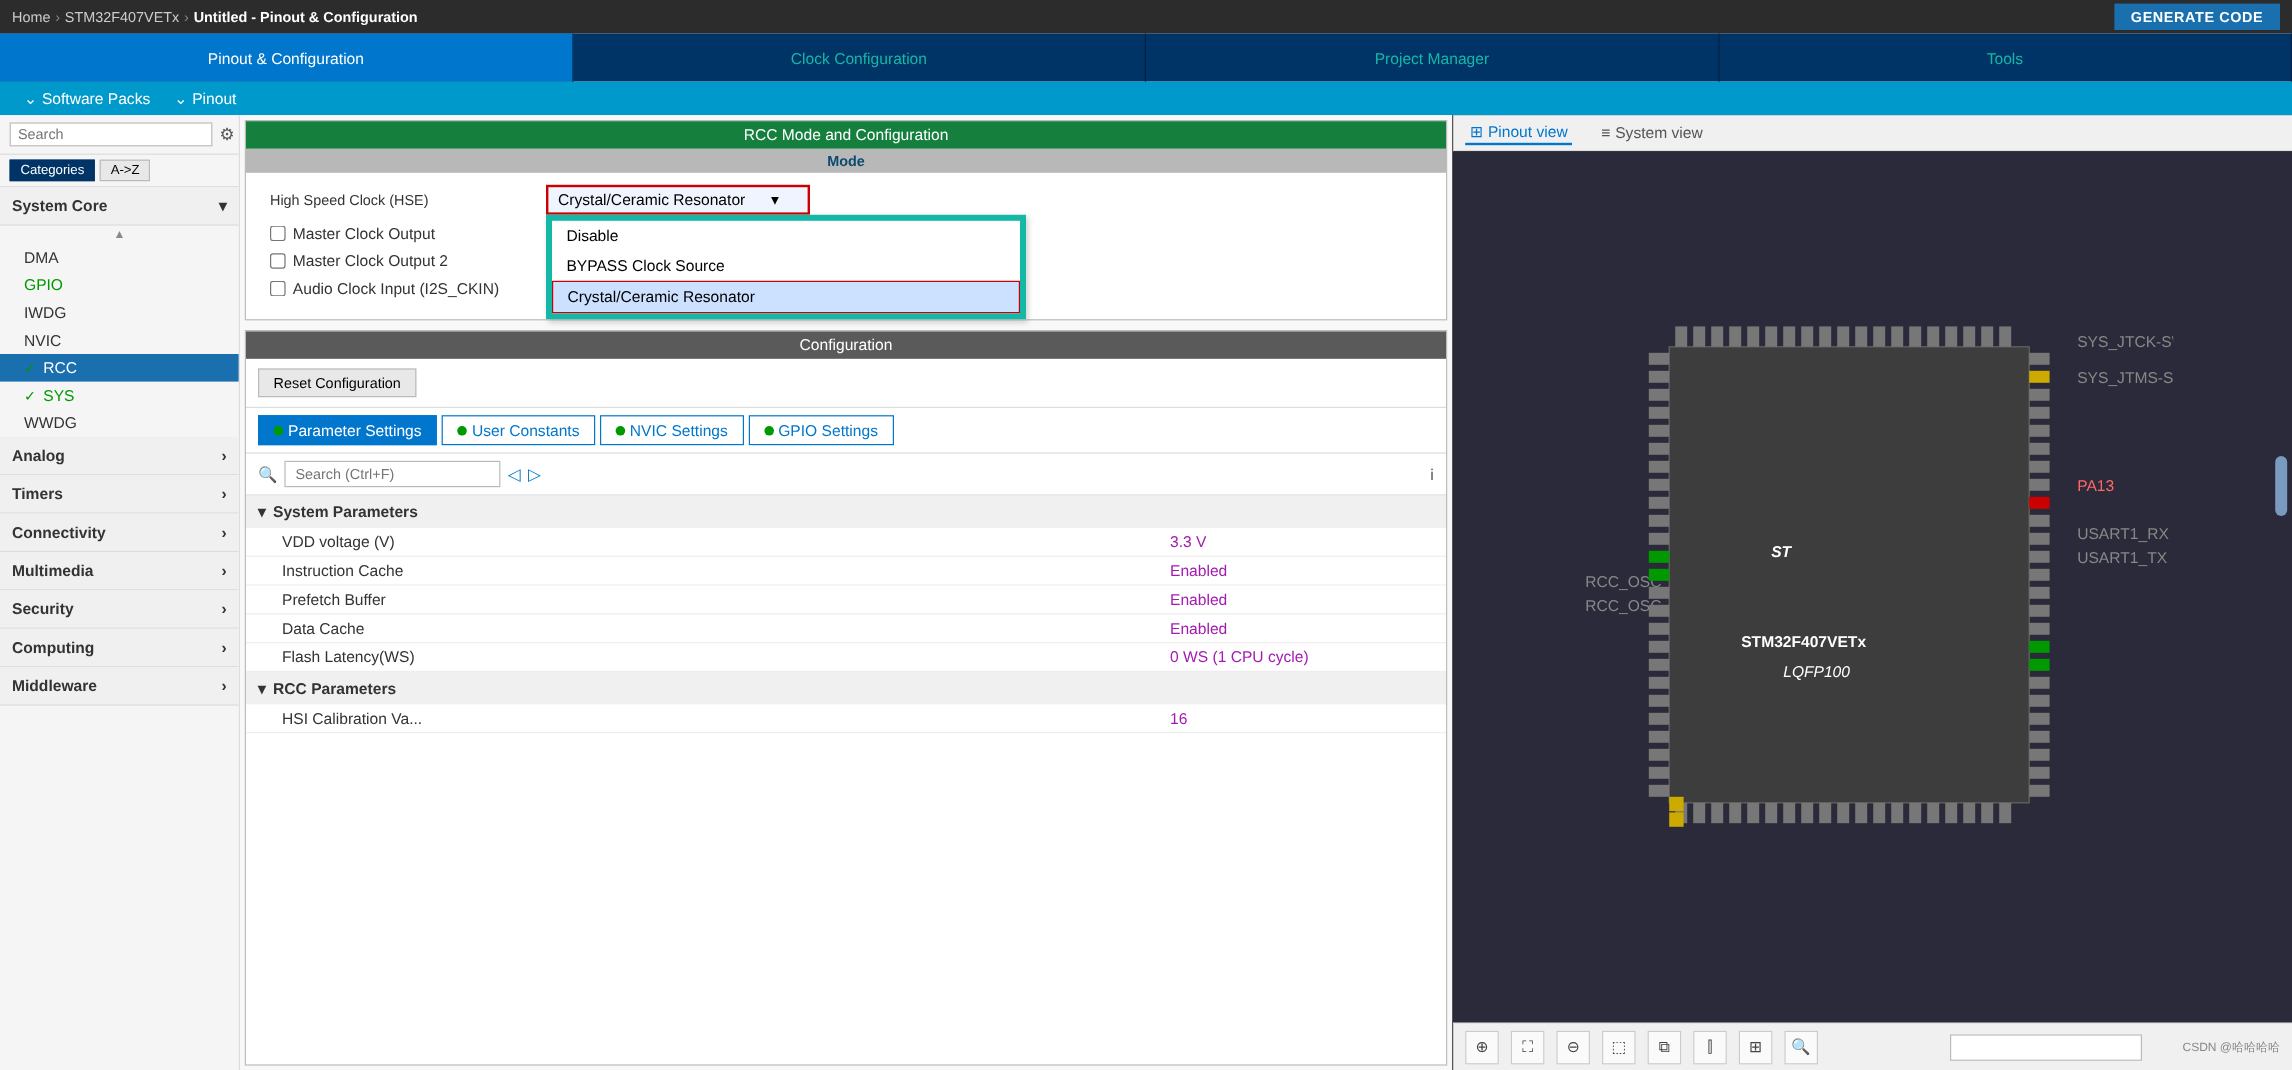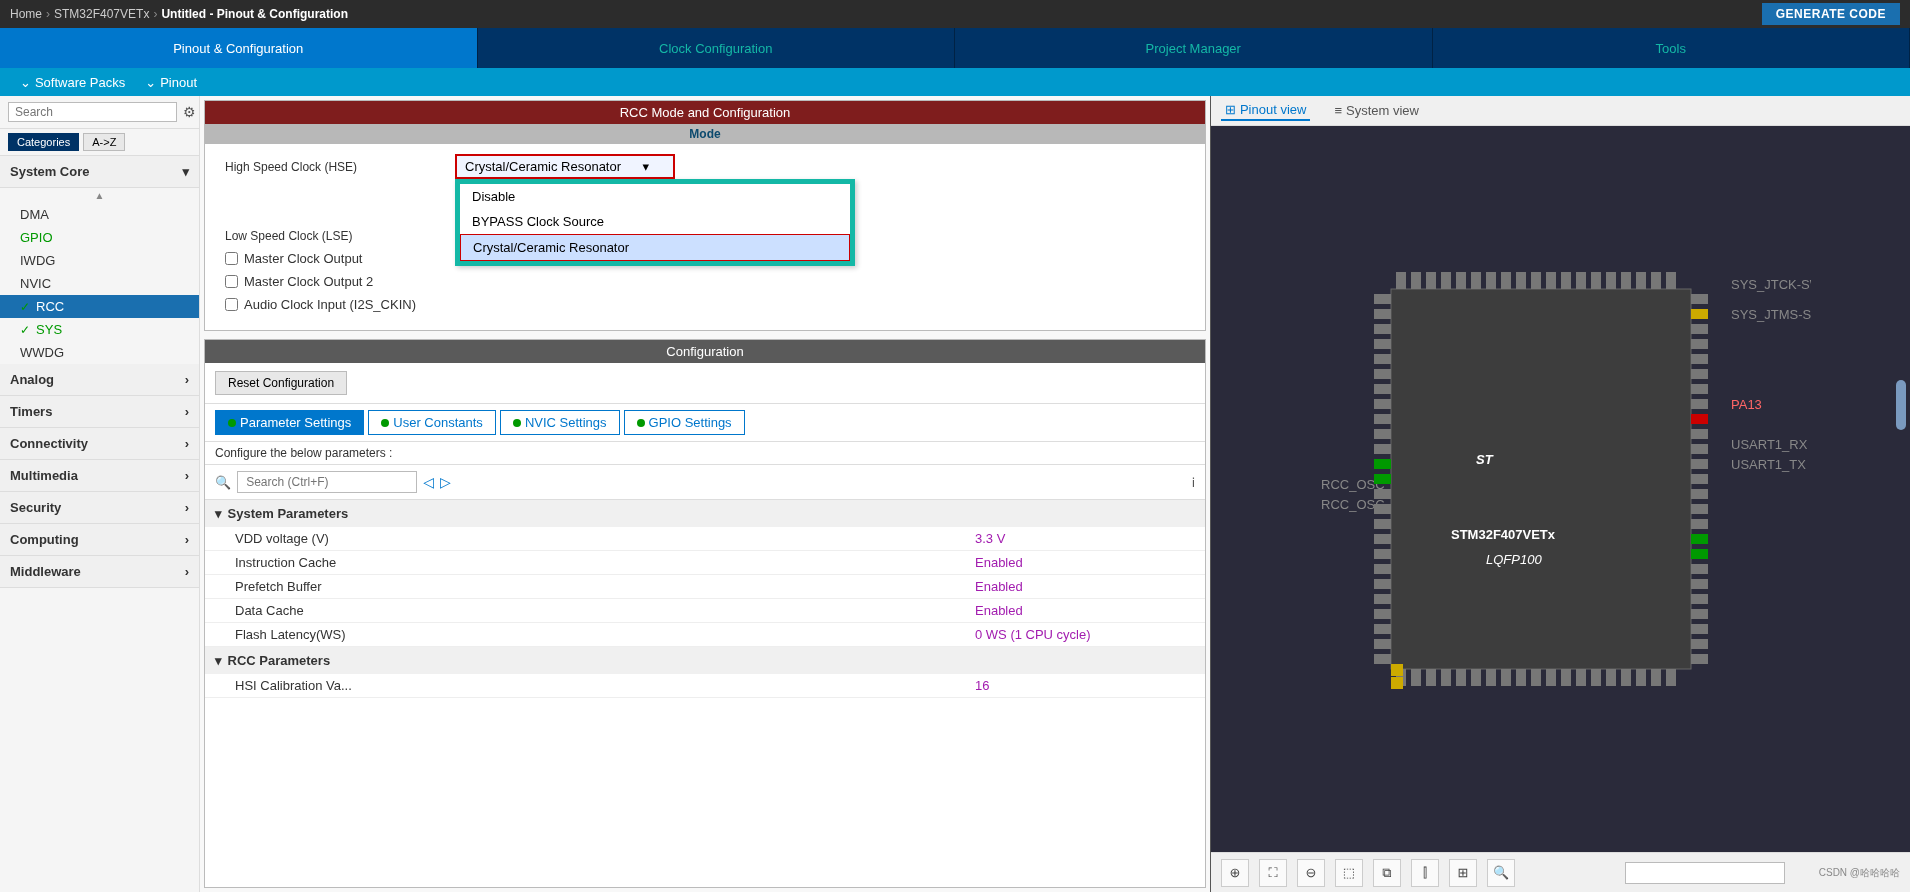--- a/index.html
+++ b/index.html
@@ -145,21 +145,21 @@
 
     
     .content-area {
       flex: 1;
       background: #f8f8f8;
       overflow: hidden;
       display: flex;
       flex-direction: column;
     }
     .panel-title-bar {
-      background: #7f1d1d;
+      background: #15803d;
       color: white;
       text-align: center;
       padding: 4px;
       font-size: 13px;
     }
     .mode-bar {
       background: #b8b8b8;
       color: #0c4a6e;
       text-align: center;
       padding: 3px;
@@ -463,23 +463,20 @@
               <div style="padding:5px 12px; cursor:pointer; font-size:12px;">
                 <span>BYPASS Clock Source</span>
               </div>
               <div style="padding:5px 12px; cursor:pointer; font-size:12px; background:#cce0ff; border:1px solid #cc0000;">
                 <span>Crystal/Ceramic Resonator</span>
               </div>
             </div>
           </div>
         </div>
 
-        <div class="mode-row" style="margin-top:50px;">
-          <div class="mode-label">Low Speed Clock (LSE)</div>
-        </div>
 
         <div class="mode-row">
           <label class="checkbox-label">
             <input type="checkbox" style="">
             <span>Master Clock Output</span>
           </label>
         </div>
         <div class="mode-row">
           <label class="checkbox-label">
             <input type="checkbox" style="">
@@ -511,21 +508,20 @@
         </div>
         <div class="config-tab">
           <span class="dot"></span>
           <span>NVIC Settings</span>
         </div>
         <div class="config-tab">
           <span class="dot"></span>
           <span>GPIO Settings</span>
         </div>
       </div>
-      <div style="padding:4px 10px; font-size:12px; color:#333; border-bottom:1px solid #ddd;">Configure the below parameters :</div>
       <div class="config-search">
         <span>🔍</span>
         <input type="text" class="config-search" style="border: 1px solid rgb(187, 187, 187); padding: 3px 8px; font-size: 12px; width: 180px;" placeholder="Search (Ctrl+F)">
         <span style="color:#0077cc; cursor:pointer; font-size:14px;">◁</span>
         <span style="color:#0077cc; cursor:pointer; font-size:14px;">▷</span>
         <span style="margin-left:auto; color:#555; cursor:pointer;">ℹ</span>
       </div>
       <div class="params-area">
 
         <div class="section-header">

